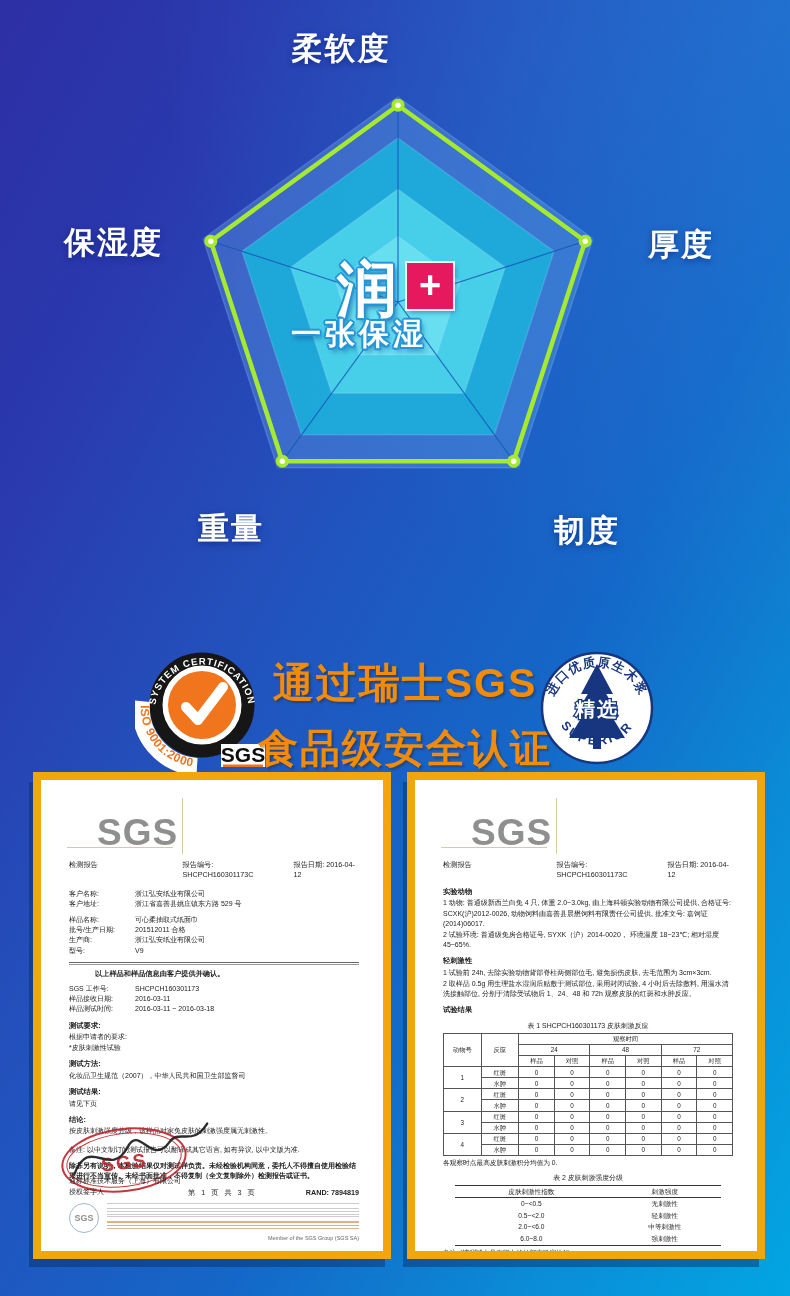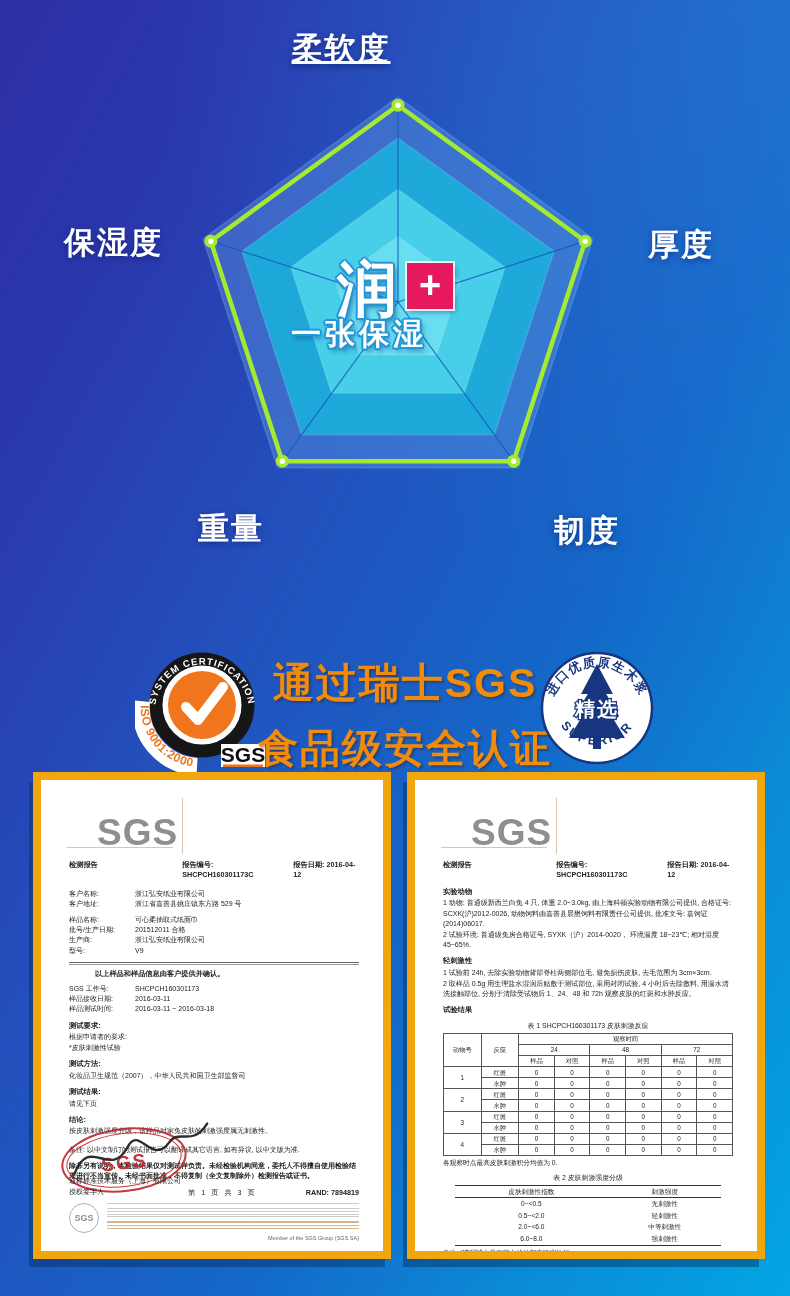--- a/index.html
+++ b/index.html
@@ -7,21 +7,21 @@
   .page{position:relative;width:790px;height:1296px;overflow:hidden;
     font-family:"Liberation Sans","DejaVu Sans",sans-serif;
     background:
       radial-gradient(circle at 100% 0%, rgba(45,140,225,0.38), rgba(45,140,225,0) 42%),
       linear-gradient(118deg,#2d2fa4 0%, #2a39ae 18%, #2350bc 38%, #1467c8 62%, #0b8cd6 82%, #02a5e2 100%);}
 
   
   #radar-svg{position:absolute;left:0;top:0;}
   .lbl{position:absolute;font-size:31px;font-weight:bold;color:#fff;letter-spacing:2px;
        text-shadow:0 2px 6px rgba(0,18,90,.5);}
-  #lbl-top{top:28px;left:0;width:682px;text-align:center;text-decoration:underline;}
+  #lbl-top{top:28px;left:0;width:682px;text-align:center;}
   #lbl-left{top:222px;left:64px;}
   #lbl-right{top:224px;left:648px;}
   #lbl-bl{top:508px;left:198px;}
   #lbl-br{top:510px;left:554px;text-align:center;}
   .outl{text-shadow:
       -2px 0 #2496d8, 2px 0 #2496d8, 0 -2px #2496d8, 0 2px #2496d8,
       -1.5px -1.5px #2496d8, 1.5px -1.5px #2496d8, -1.5px 1.5px #2496d8, 1.5px 1.5px #2496d8,
       3px 4px 5px rgba(8,50,130,.55);}
   #center-logo{position:absolute;top:250px;left:0;width:790px;text-align:center;color:#fff;font-weight:bold;}
   #center-logo .brand{font-size:60px;letter-spacing:2px;}
@@ -46,21 +46,21 @@
   .cert{position:absolute;top:772px;width:358px;height:487px;border:8px solid #f2a60e;background:#fff;
         box-shadow:-5px 9px 0 -1px rgba(7,45,96,.45);}
   #cert-left{left:33px;} #cert-right{left:407px;}
   .paper{position:relative;width:100%;height:100%;background:#fff;overflow:hidden;
          padding:20px 24px 8px 28px;display:flex;flex-direction:column;
          font-size:7px;color:#222;line-height:1.45;}
   .sgslogo{position:relative;width:90px;height:40px;margin:6px 0 4px 28px;flex:none;}
   .sgslogo .big{font-size:37px;font-weight:bold;color:#8f8f8f;letter-spacing:1px;}
   .sgslogo::after{content:"";position:absolute;right:4px;top:-8px;bottom:-8px;width:1px;background:#d8c9a2;}
   .sgslogo::before{content:"";position:absolute;left:-30px;right:14px;bottom:-2px;height:1px;background:#d8c9a2;}
-  .chead{display:flex;margin-top:10px;font-weight:bold;font-size:7.2px;flex:none;gap:40px;}
+  .chead{display:flex;margin-top:10px;font-weight:normal;font-size:7.2px;flex:none;gap:40px;}
   .chead .ch1{width:78px;}
   .chead .ch2{flex:1;}
   .irow{display:flex;}
   .irow.gap{margin-top:6px;}
   .ilab{width:66px;flex:none;}
   .dline{height:3px;border-top:1px solid #666;border-bottom:1px solid #999;margin:6px 0 4px;}
   .confirm{font-weight:bold;font-size:7.2px;padding-left:26px;}
   #job-left{margin-top:5px;}
   .sec{margin-top:6px;}
   .shead{font-weight:bold;font-size:7.3px;}

